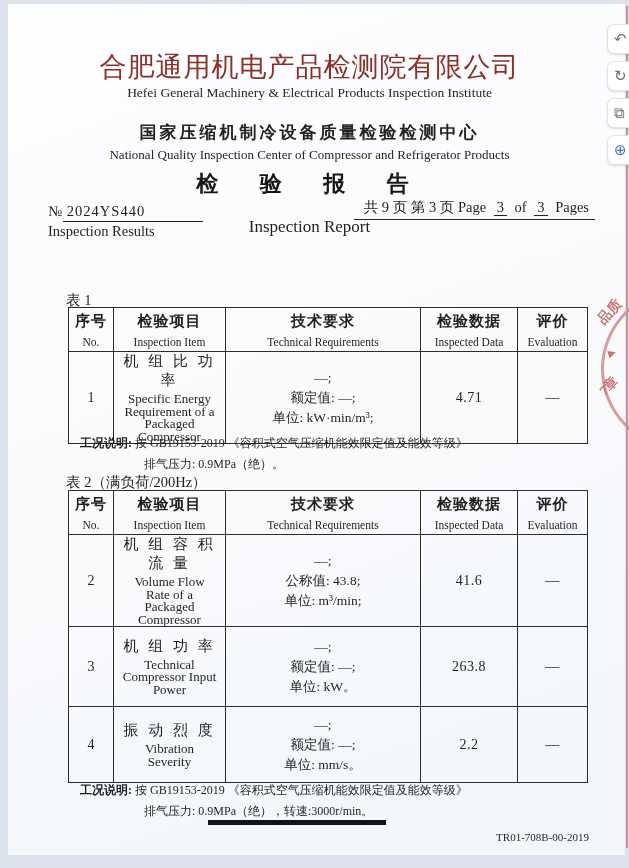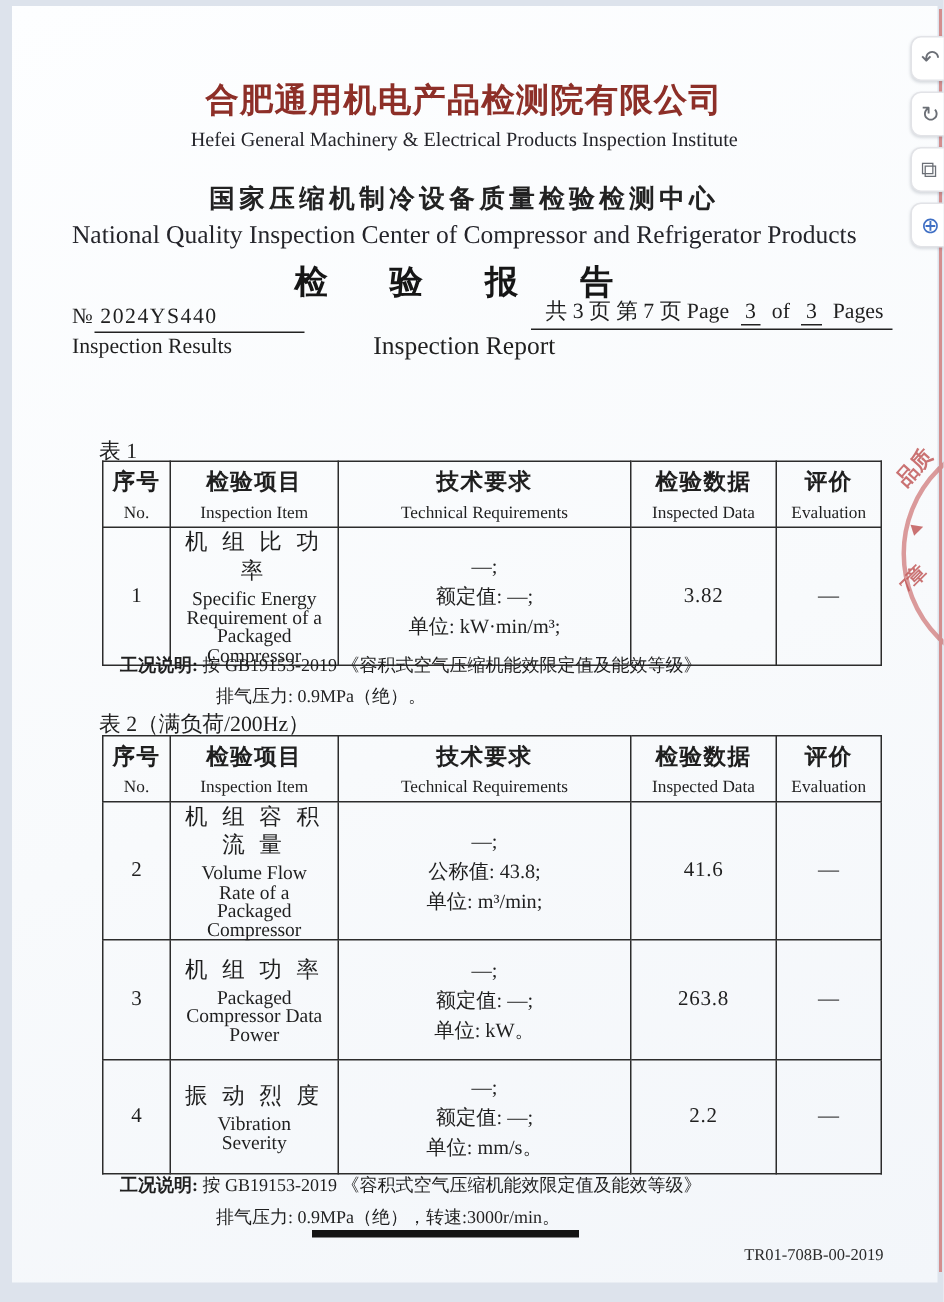--- a/index.html
+++ b/index.html
@@ -2,24 +2,24 @@
 <html><head>
 <meta charset="utf-8">
 <style>
   html,body{margin:0;padding:0;}
   .canvas{position:relative;width:629px;height:868px;background:#dde3ec;overflow:hidden;
           font-family:"Liberation Serif","DejaVu Serif",serif;color:#1f1f1f;}
   .page{position:absolute;left:8px;top:4px;width:617px;height:851px;
         background:linear-gradient(160deg,#fdfeff 0%,#f8fafc 55%,#f3f6fa 100%);}
   
   .hdr{position:absolute;top:48px;left:0;right:14px;text-align:center;}
-  .company-cn{font-size:22px;font-weight:bold;color:#8d2f28;line-height:30px;letter-spacing:1px;}
+  .company-cn{font-size:27px;font-weight:normal;color:#8d2f28;line-height:30px;letter-spacing:1px;}
   .company-en{font-size:13.5px;margin-top:3px;color:#24242a;}
   .center-cn{font-size:17px;font-weight:bold;letter-spacing:3px;margin-top:20px;color:#222;}
-  .center-en{font-size:17px;margin-top:3px;color:#24242a;}
+  .center-en{font-size:13px;margin-top:3px;color:#24242a;}
   .title-cn{font-size:22px;font-weight:bold;letter-spacing:18px;padding-left:4px;margin-top:6px;color:#161616;}
   .title-en{font-size:17px;margin-top:18px;}
   
   .meta-row{position:absolute;top:194px;left:40px;right:30px;display:flex;
             justify-content:space-between;align-items:flex-end;font-size:14.5px;}
   .no-label{letter-spacing:1px;}
   .no-num{border-bottom:1.2px solid #222;padding:0 58px 2px 4px;letter-spacing:1px;}
   .pages-group{border-bottom:1.2px solid #222;padding:0 4px 2px 8px;}
   .pages-group span{margin:0 2px;}
   .pg-num{border-bottom:1px solid #222;padding:0 3px;}
@@ -84,21 +84,21 @@
       <div class="center-en">National Quality Inspection Center of Compressor and Refrigerator Products</div>
       <div class="title-cn">检 验 报 告</div>
       <div class="title-en">Inspection Report</div>
     </div>
 
     <div class="meta-row">
       <div>
         <span class="no-label">№</span><span class="no-num">2024YS440</span>
       </div>
       <div class="pages-group">
-        <span>共 3 页  第 7 页 Page</span>
+        <span>共 9 页  第 3 页 Page</span>
         <span class="pg-num">3</span>
         <span>of</span>
         <span class="pg-num">3</span>
         <span>Pages</span>
       </div>
     </div>
 
     <div class="results-row">
       <div>
         <div class="res-label-en">Inspection Results</div>
@@ -142,21 +142,21 @@
         <td class="cell-no">1</td>
         <td>
               <span class="item-cn">机 组 比 功 率</span>
               <span class="item-en">Specific Energy Requirement of a Packaged Compressor</span>
             </td>
         <td class="cell-req">
               <span>—;</span>
               <span>额定值: —;</span>
               <span>单位: kW·min/m³;</span>
             </td>
-        <td class="cell-data">3.82</td>
+        <td class="cell-data">4.71</td>
         <td class="cell-data">—</td>
       </tr>
     </tbody>
       </table>
 
     <div class="note" id="note1">
       <span class="note-label">工况说明:</span>
       <span>按 GB19153-2019 《容积式空气压缩机能效限定值及能效等级》</span><br>
       <span class="note-indent">排气压力: 0.9MPa（绝）。</span>
     </div>
@@ -205,21 +205,21 @@
               <span>公称值: 43.8;</span>
               <span>单位: m³/min;</span>
             </td>
         <td class="cell-data">41.6</td>
         <td class="cell-data">—</td>
       </tr>
       <tr class="h80">
         <td class="cell-no">3</td>
         <td>
               <span class="item-cn">机 组 功 率</span>
-              <span class="item-en">Packaged Compressor Data Power</span>
+              <span class="item-en">Technical Compressor Input Power</span>
             </td>
         <td class="cell-req">
               <span>—;</span>
               <span>额定值: —;</span>
               <span>单位: kW。</span>
             </td>
         <td class="cell-data">263.8</td>
         <td class="cell-data">—</td>
       </tr>
       <tr class="h76">

